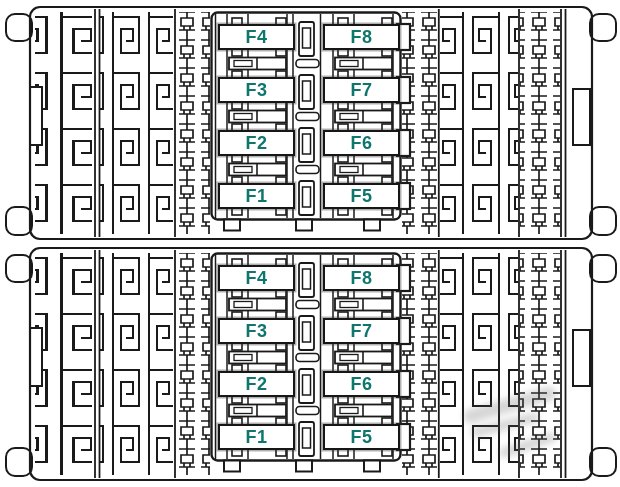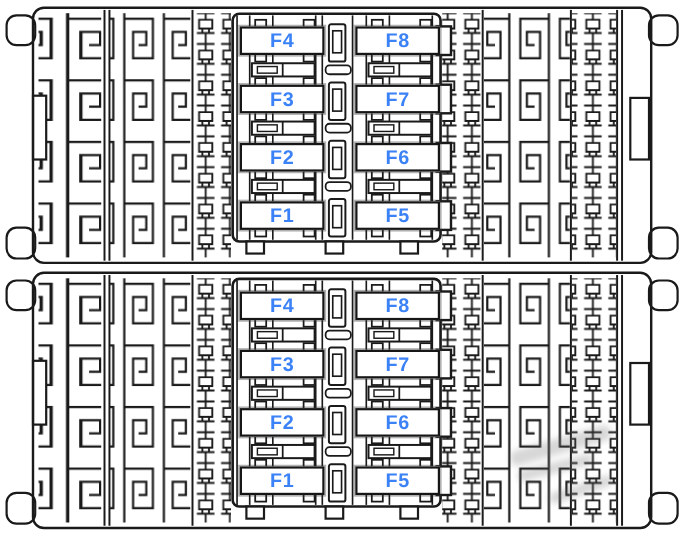--- a/index.html
+++ b/index.html
@@ -5,21 +5,21 @@
   html,body{margin:0;padding:0;background:#ffffff;}
   .stage{
     position:relative;width:620px;height:487px;background:#ffffff;
     font-family:"Liberation Sans",sans-serif;overflow:hidden;
   }
   .traces-svg{position:absolute;left:0;top:0;}
   .fuse{
     position:absolute;width:77px;height:26px;background:#ffffff;
     border:2.5px solid #161616;box-shadow:0 0 0 1.5px rgba(50,50,50,.38);
     display:flex;align-items:center;justify-content:center;
-    font-weight:bold;font-size:18px;color:#3b82f6;letter-spacing:.5px;
+    font-weight:bold;font-size:18px;color:#0f766e;letter-spacing:.5px;
     box-sizing:border-box;
   }
   .smudge{position:absolute;background:rgba(100,100,100,.26);filter:blur(3px);border-radius:6px;}
 </style>
 </head>
 <body>
 
 <div class="stage">
 
   <svg class="traces-svg" width="620" height="487" viewBox="0 0 620 487">

